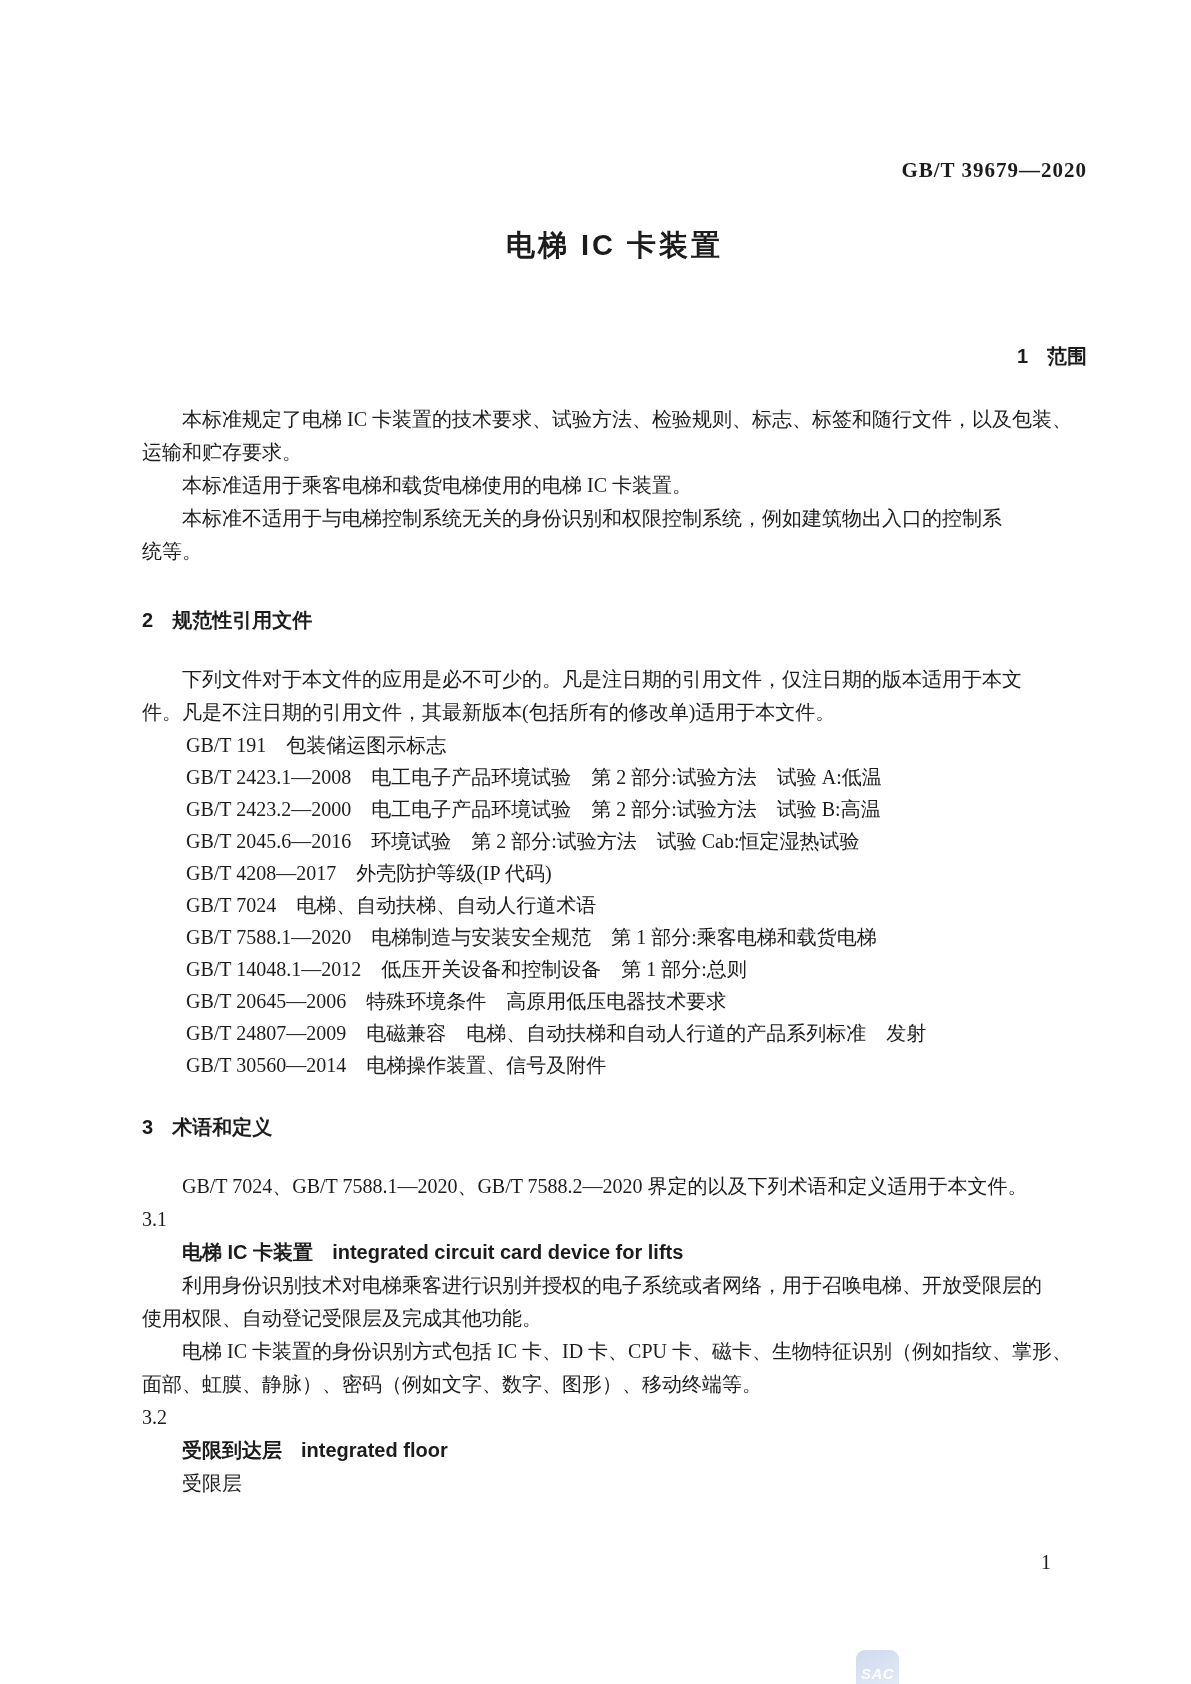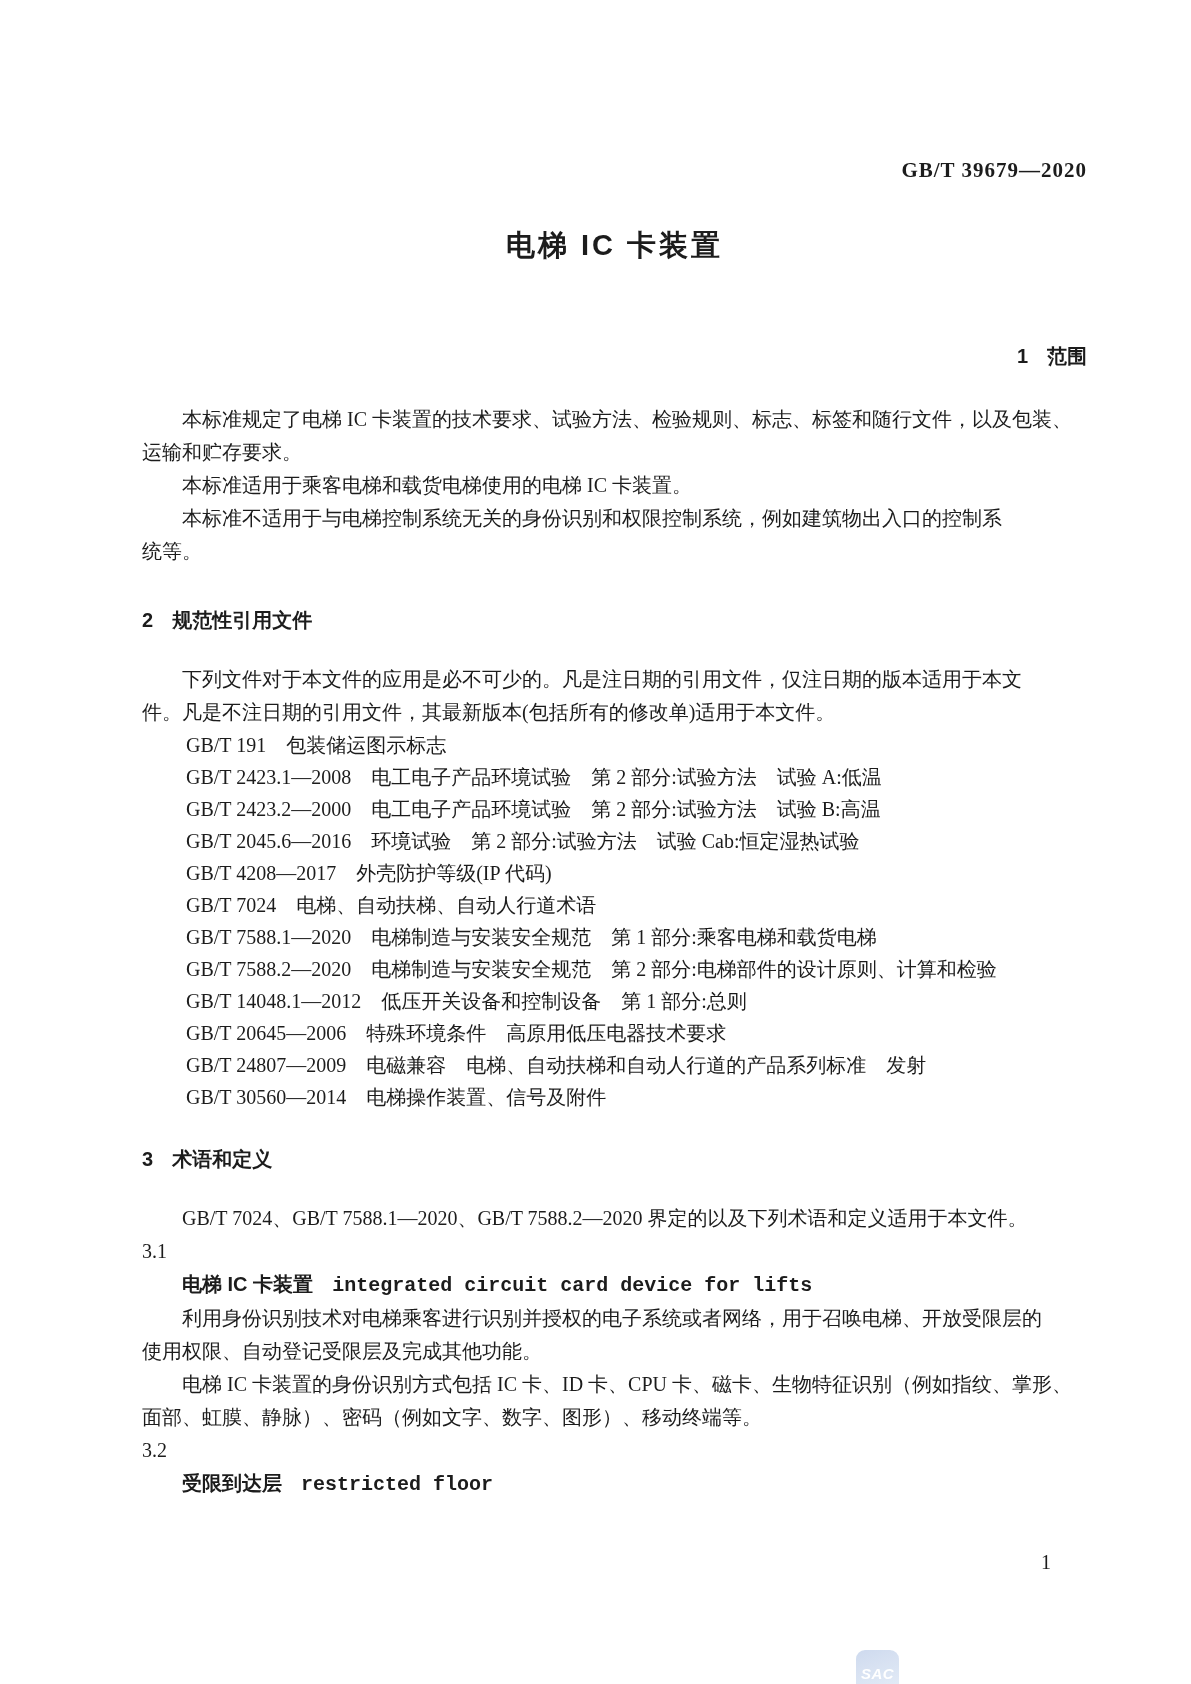--- a/index.html
+++ b/index.html
@@ -36,21 +36,21 @@
   #sec3-heading{margin-top:30px;margin-bottom:26px;}
   .para{
     margin:0;white-space:pre-line;text-indent:2em;
     font-size:20px;line-height:33px;
   }
   .refs{margin:0;padding-left:2.2em;}
   .ref-item{line-height:32px;white-space:nowrap;}
   .term-id{line-height:33px;}
   .term-title{padding-left:2em;line-height:33px;font-weight:bold;}
   .term-zh{font-family:"Liberation Sans","DejaVu Sans",sans-serif;}
-  .term-en{font-family:Liberation Mono, monospace;margin-left:0.95em;}
+  .term-en{font-family:Liberation Sans, sans-serif;margin-left:0.95em;}
   .term-syn{padding-left:2em;line-height:33px;}
   .page-number{
     position:absolute;top:1546px;right:140px;
     font-size:20px;line-height:33px;
   }
   .watermark{
     position:absolute;left:856px;top:1650px;
     width:43px;height:46px;border-radius:9px;
     display:flex;align-items:center;justify-content:center;
     font-family:"Liberation Sans","DejaVu Sans",sans-serif;
@@ -83,21 +83,20 @@
   <p class="para">下列文件对于本文件的应用是必不可少的。凡是注日期的引用文件，仅注日期的版本适用于本文
 件。凡是不注日期的引用文件，其最新版本(包括所有的修改单)适用于本文件。</p>
   <div class="refs">
       <div class="ref-item">GB/T 191　包装储运图示标志</div>
       <div class="ref-item">GB/T 2423.1—2008　电工电子产品环境试验　第 2 部分:试验方法　试验 A:低温</div>
       <div class="ref-item">GB/T 2423.2—2000　电工电子产品环境试验　第 2 部分:试验方法　试验 B:高温</div>
       <div class="ref-item">GB/T 2045.6—2016　环境试验　第 2 部分:试验方法　试验 Cab:恒定湿热试验</div>
       <div class="ref-item">GB/T 4208—2017　外壳防护等级(IP 代码)</div>
       <div class="ref-item">GB/T 7024　电梯、自动扶梯、自动人行道术语</div>
       <div class="ref-item">GB/T 7588.1—2020　电梯制造与安装安全规范　第 1 部分:乘客电梯和载货电梯</div>
-      <div class="ref-item">GB/T 7588.2—2020　电梯制造与安装安全规范　第 2 部分:电梯部件的设计原则、计算和检验</div>
       <div class="ref-item">GB/T 14048.1—2012　低压开关设备和控制设备　第 1 部分:总则</div>
       <div class="ref-item">GB/T 20645—2006　特殊环境条件　高原用低压电器技术要求</div>
       <div class="ref-item">GB/T 24807—2009　电磁兼容　电梯、自动扶梯和自动人行道的产品系列标准　发射</div>
       <div class="ref-item">GB/T 30560—2014　电梯操作装置、信号及附件</div>
     </div>
 
   <div class="sec-heading" id="sec3-heading">
     <span class="sec-num">3</span><span class="sec-title">术语和定义</span>
   </div>
   <p class="para">GB/T 7024、GB/T 7588.1—2020、GB/T 7588.2—2020 界定的以及下列术语和定义适用于本文件。</p>
@@ -106,20 +105,21 @@
   <div class="term-title">
     <span class="term-zh">电梯 IC 卡装置</span><span class="term-en">integrated circuit card device for lifts</span>
   </div>
   <p class="para">利用身份识别技术对电梯乘客进行识别并授权的电子系统或者网络，用于召唤电梯、开放受限层的
 使用权限、自动登记受限层及完成其他功能。</p>
   <p class="para">电梯 IC 卡装置的身份识别方式包括 IC 卡、ID 卡、CPU 卡、磁卡、生物特征识别（例如指纹、掌形、
 面部、虹膜、静脉）、密码（例如文字、数字、图形）、移动终端等。</p>
 
   <div class="term-id">3.2</div>
   <div class="term-title">
-    <span class="term-zh">受限到达层</span><span class="term-en">restricted floor</span>
+    <span class="term-zh">受限到达层</span><span class="term-en">integrated floor</span>
   </div>
+  <div class="term-syn">受限层</div>
 
 </div>
 
 <div class="page-number">1</div>
 
 <div class="watermark" style="background: linear-gradient(160deg, rgb(204, 217, 238), rgb(230, 237, 248));">SAC</div>
 
 </body></html>

